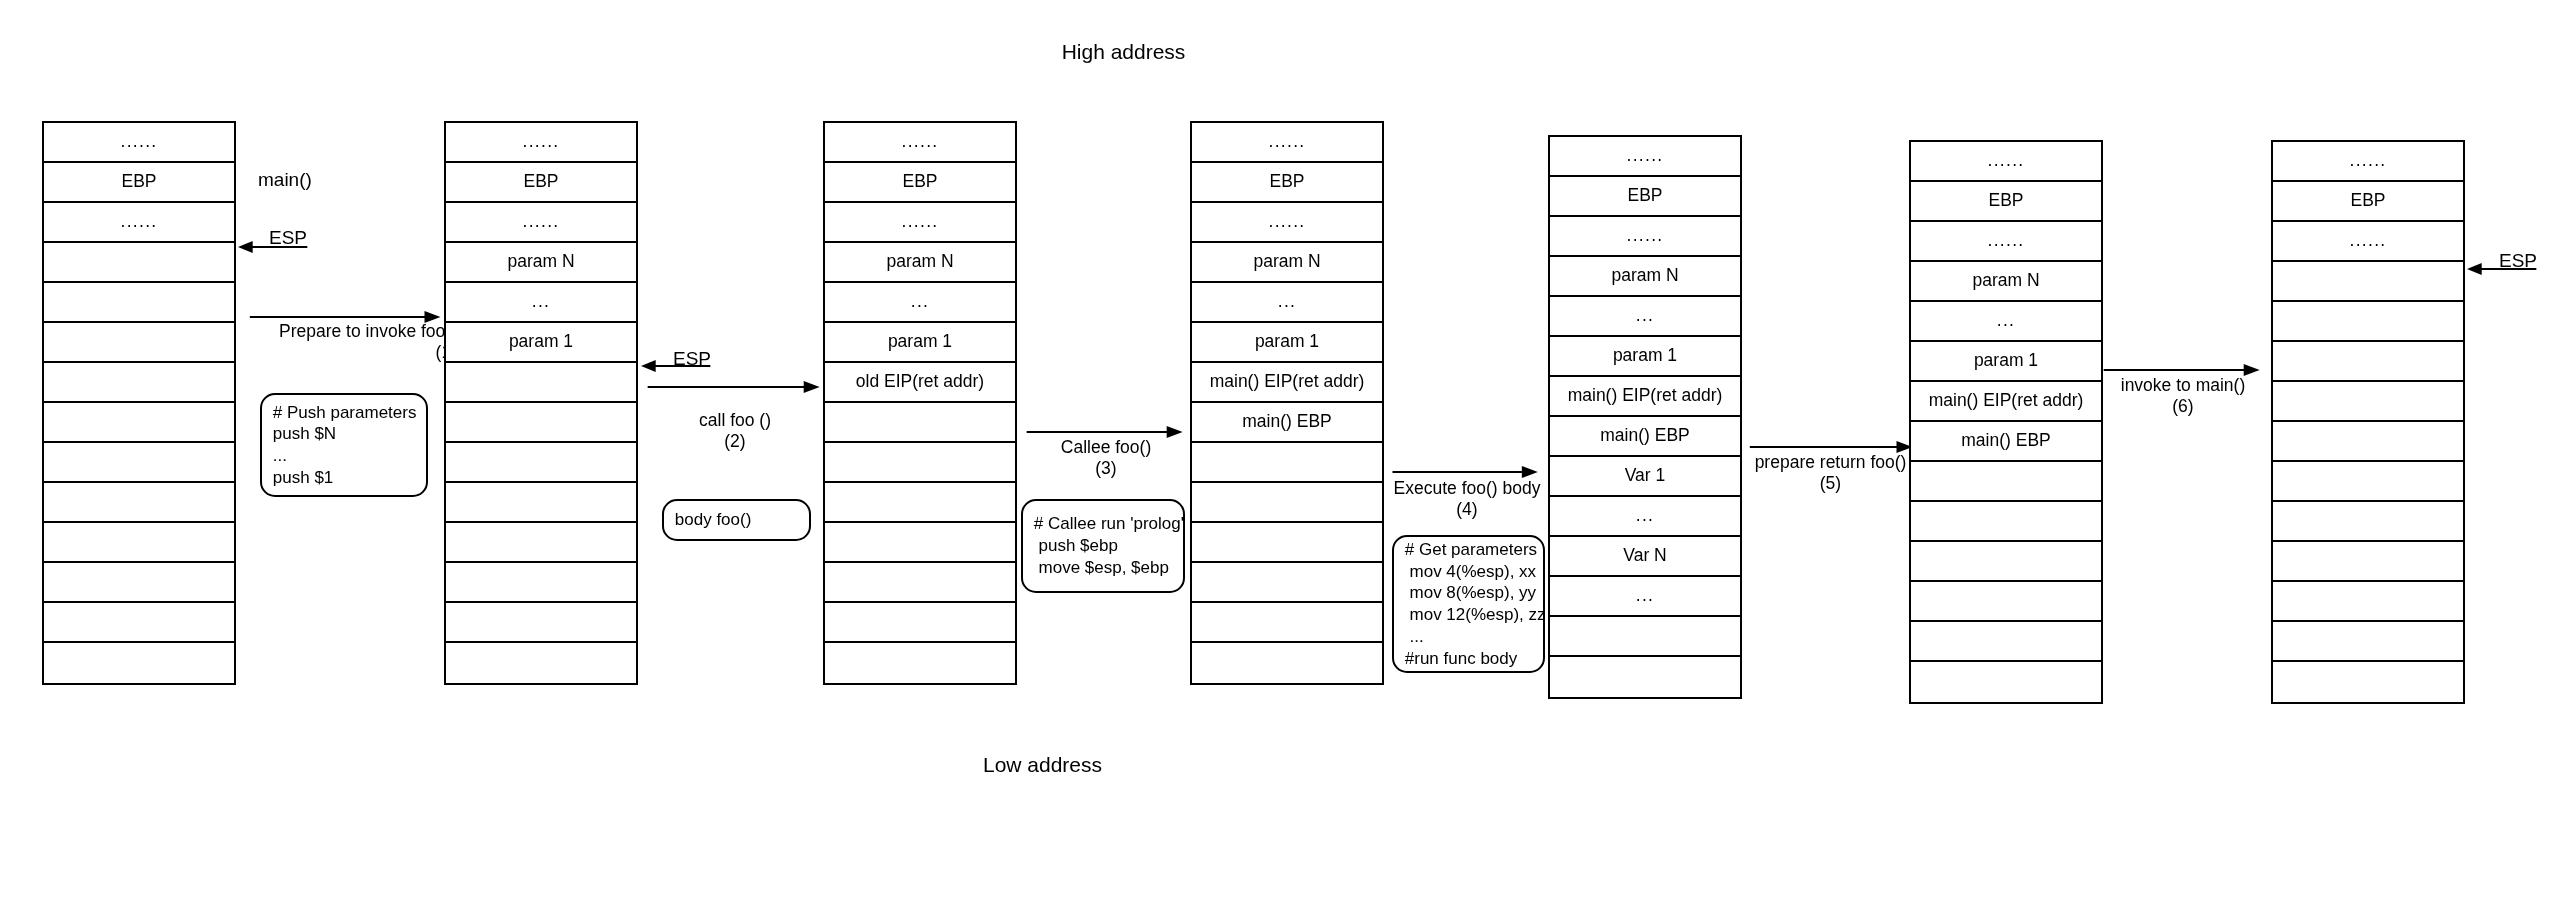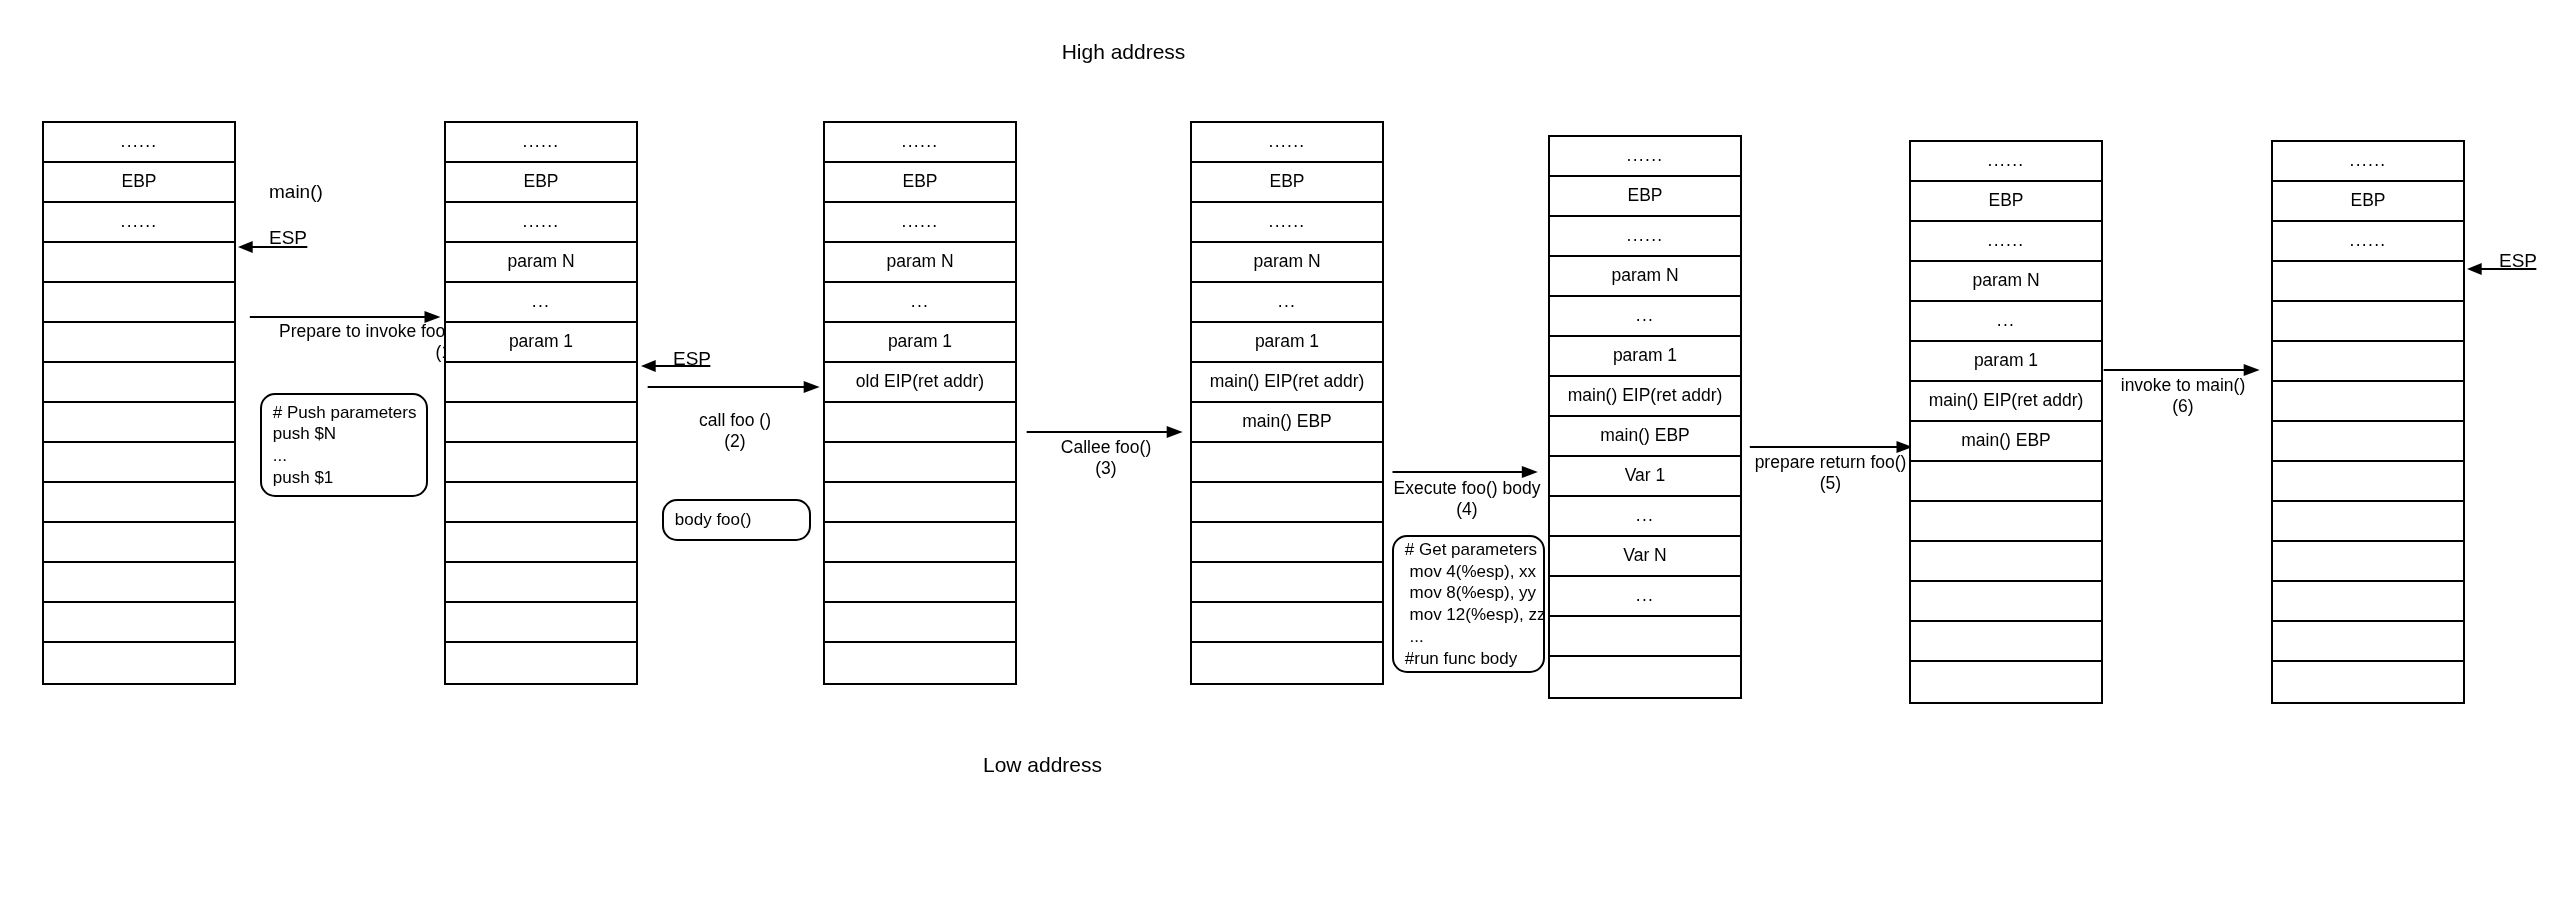--- a/index.html
+++ b/index.html
@@ -102,21 +102,21 @@
       <div class="cell" style="height: 40px;"></div>
       <div class="cell" style="height: 40px;"></div>
       <div class="cell" style="height: 40px;"></div>
       <div class="cell" style="height: 40px;"></div>
       <div class="cell" style="height: 40px;"></div>
       <div class="cell" style="height: 40px;"></div>
       <div class="cell" style="height: 40px;"></div>
       <div class="cell" style="height: 40px;"></div>
     </div>
 
-  <div class="plain-label" style="left:269px; top:169px;margin-top:12px;">main()</div>
+  <div class="plain-label" style="left:258px; top:169px;">main()</div>
 
   <svg class="arrow-svg" style="left:235px; top:237px;" width="74" height="20" viewBox="0 0 110 30">
     <line x1="108" y1="15" x2="22" y2="15" stroke="#000" stroke-width="3"></line>
     <polygon points="4,15 26,6 26,24" fill="#000"></polygon>
   </svg>
   <div class="plain-label" style="left:269px; top:227px;">ESP</div>
 
   <svg class="arrow-svg" style="left:249px; top:309px;" width="195" height="16" viewBox="0 0 290 24">
     <line x1="0" y1="12" x2="268" y2="12" stroke="#000" stroke-width="3"></line>
     <polygon points="286,12 262,3 262,21" fill="#000"></polygon>
@@ -175,20 +175,23 @@
       <div class="cell" style="height: 40px;"></div>
       <div class="cell" style="height: 40px;"></div>
     </div>
 
   <svg class="arrow-svg" style="left:1026px; top:424px;" width="160" height="16" viewBox="0 0 238 24">
     <line x1="0" y1="12" x2="216" y2="12" stroke="#000" stroke-width="3"></line>
     <polygon points="234,12 210,3 210,21" fill="#000"></polygon>
   </svg>
   <div class="arrow-caption" style="left:1026px; top:437px; width:160px;"><span>Callee foo()</span><br><span>(3)</span></div>
 
+  <div class="callout" style="left:1021px; top:499px; width:164px; height:94px;"># Callee run 'prolog'
+ push $ebp
+ move $esp, $ebp</div>
 
   <div class="stack" id="st4" style="left: 1190px; top: 121px; width: 194px; height: 564px;">
       <div class="cell dots" style="height: 40px;">......</div>
       <div class="cell" style="height: 40px;">EBP</div>
       <div class="cell dots" style="height: 40px;">......</div>
       <div class="cell" style="height: 40px;">param N</div>
       <div class="cell dots" style="height: 40px;">...</div>
       <div class="cell" style="height: 40px;">param 1</div>
       <div class="cell" style="height: 40px;">main() EIP(ret addr)</div>
       <div class="cell" style="height: 40px;">main() EBP</div>

